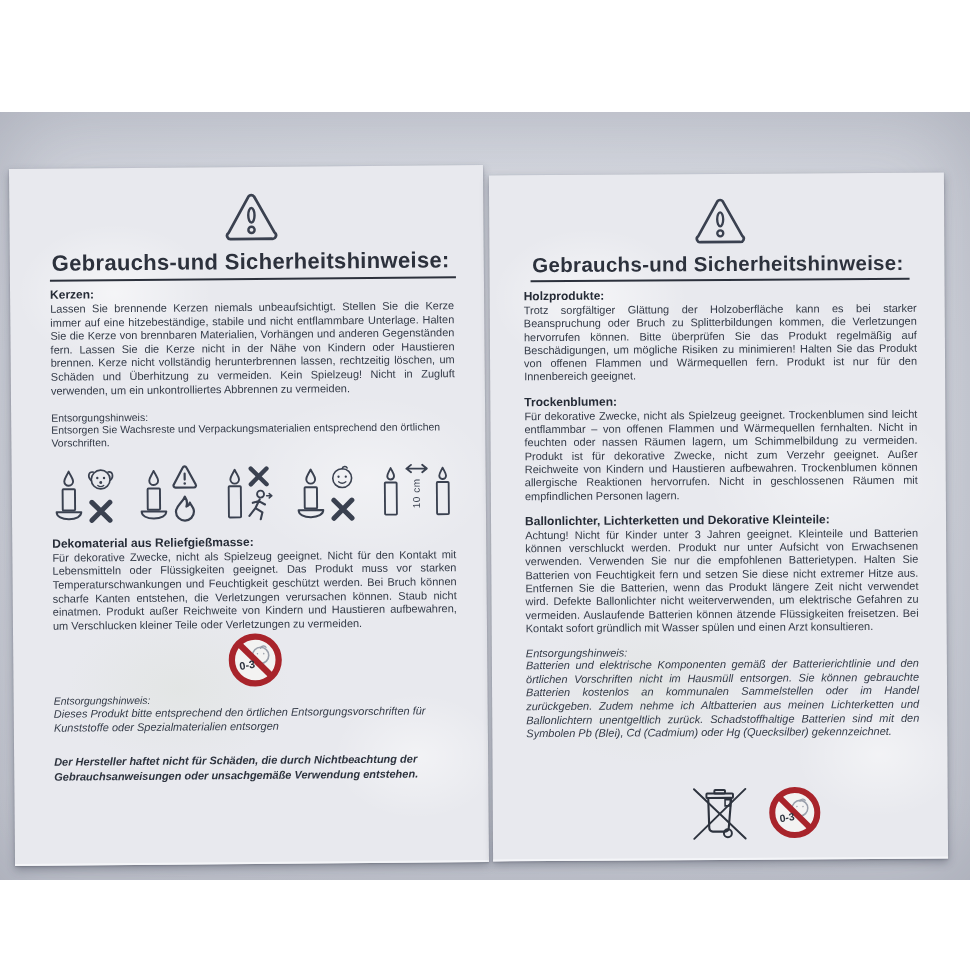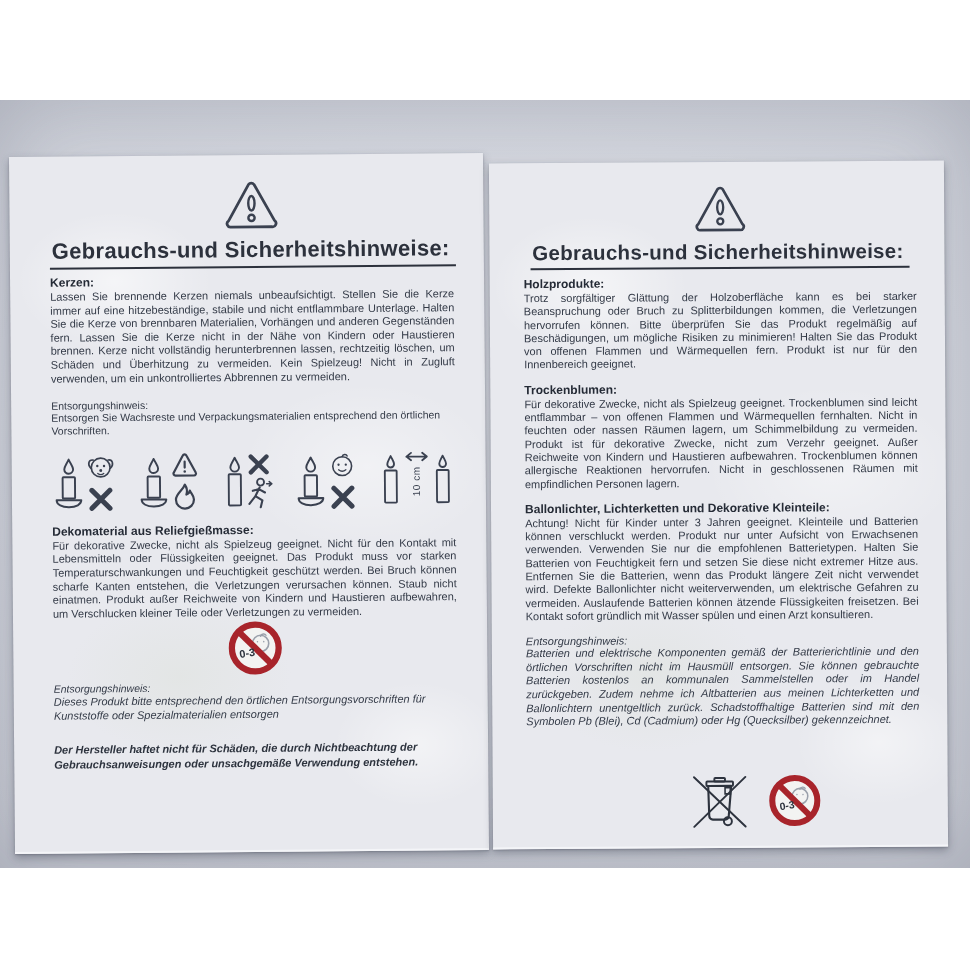--- a/index.html
+++ b/index.html
@@ -1,21 +1,21 @@
 <!DOCTYPE html>
 <html><head>
 <meta charset="utf-8">
 <style>
   html,body{margin:0;padding:0;}
   body{
     width:970px;height:971px;position:relative;background:#ffffff;
     font-family:"Liberation Sans",sans-serif;color:#333a47;overflow:hidden;
   }
   .photo{
-    position:absolute;left:0;top:100px;width:970px;height:768px;
+    position:absolute;left:0;top:112px;width:970px;height:768px;
     background:
       radial-gradient(ellipse 900px 500px at 50% 40%, #dcdee5 0%, #d2d5dd 55%, #c6c9d2 100%);
     box-shadow:inset 0 0 90px rgba(90,95,110,.28);
     overflow:hidden;
   }
   .sheet{
     position:absolute;
     background:
       radial-gradient(ellipse 140px 100px at 22% 18%, rgba(255,255,255,.55), rgba(255,255,255,0) 70%),
       radial-gradient(ellipse 180px 120px at 75% 45%, rgba(255,255,255,.4), rgba(255,255,255,0) 70%),

